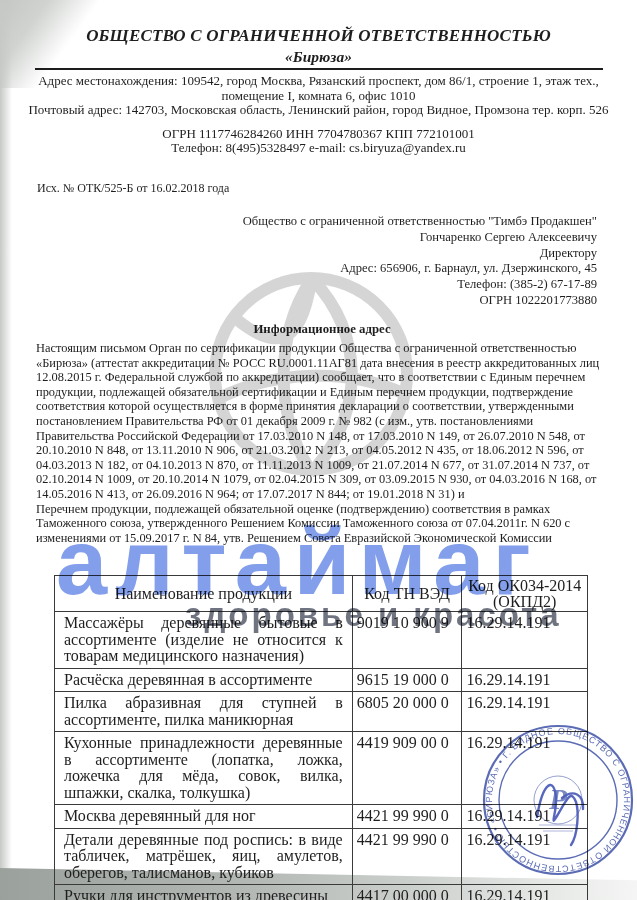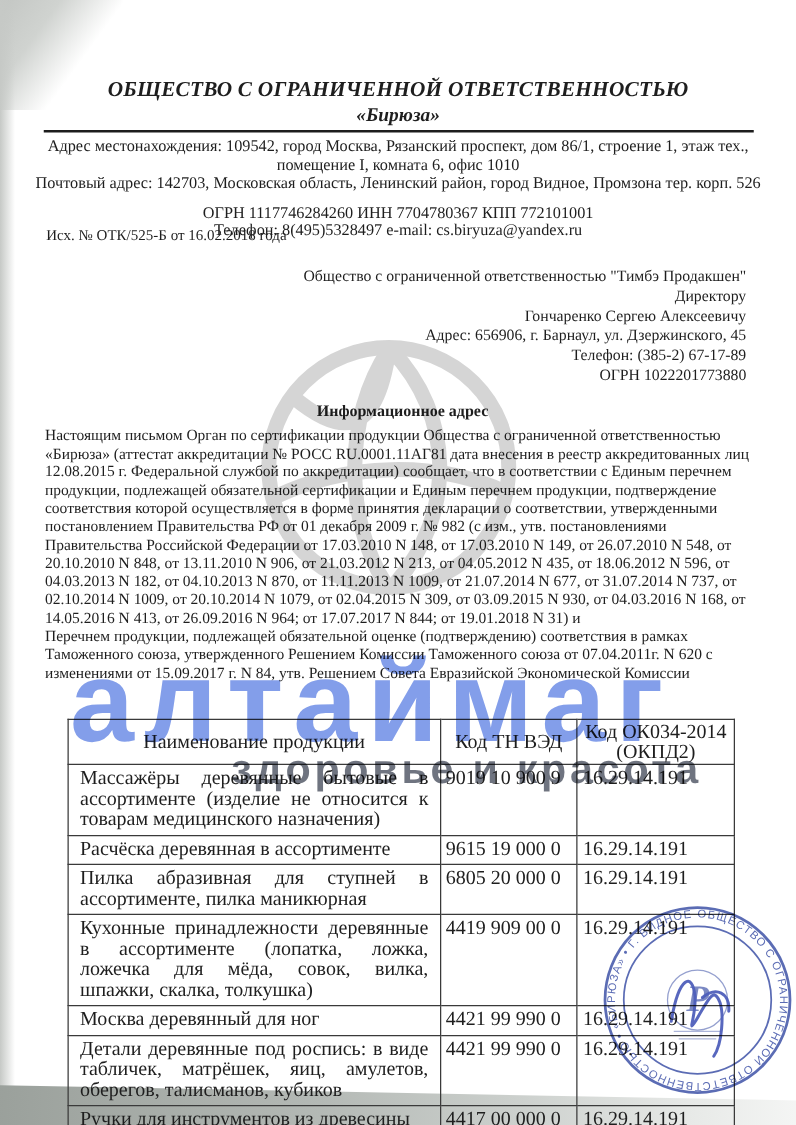--- a/index.html
+++ b/index.html
@@ -7,21 +7,21 @@
         font-family:"Liberation Serif",serif;color:#1e1e1e;}
   
   .corner-tl{position:absolute;left:0;top:0;width:98px;height:88px;
         background:linear-gradient(126deg,#c3c6c3 0%,#d0d3d0 30%,rgba(255,255,255,0) 62%);}
   .edge-left{position:absolute;left:0;top:0;width:12px;height:880px;
         background:linear-gradient(to right,#c6c9c6,rgba(255,255,255,0));}
   .edge-bottom{position:absolute;left:-6px;top:868px;width:655px;height:44px;
         background:linear-gradient(to right,#9aa09b,#b4b9b5 40%,#cdd1ce 65%,#e7e9e7 85%,#f6f7f6);
         transform:skewY(1.1deg);transform-origin:left top;}
   
-  .doc-header{position:absolute;left:0;right:0;top:26px;text-align:center;z-index:1;margin-top:36px;}
+  .doc-header{position:absolute;left:0;right:0;top:26px;text-align:center;z-index:1;}
   .org-type{font-size:17px;font-weight:bold;font-style:italic;letter-spacing:.2px;}
   .org-name{font-size:15.5px;font-weight:bold;font-style:italic;margin-top:2px;}
   .header-rule{width:568px;margin:2px auto 4px;border-top:2px solid #1d1d1d;}
   .addr{font-size:13px;line-height:14.5px;}
   .gap-top{margin-top:9px;}
   .ref-line{position:absolute;left:37px;top:181px;font-size:12px;z-index:1;}
   .recipient{position:absolute;right:40px;top:214px;text-align:right;
         font-size:12.6px;line-height:15.8px;z-index:1;}
   .letter-title{position:absolute;left:36px;top:322px;width:572px;text-align:center;
         font-weight:bold;font-size:12.8px;z-index:1;}
@@ -67,22 +67,22 @@
     <div class="addr">помещение I, комната 6, офис 1010</div>
     <div class="addr">Почтовый адрес: 142703, Московская область, Ленинский район, город Видное, Промзона тер. корп. 526</div>
     <div class="addr gap-top">ОГРН 1117746284260 ИНН 7704780367 КПП 772101001</div>
     <div class="addr">Телефон: 8(495)5328497 e-mail: cs.biryuza@yandex.ru</div>
   </header>
 
   <div class="ref-line">Исх. № ОТК/525-Б от 16.02.2018 года</div>
 
   <div class="recipient">
     <div>Общество с ограниченной ответственностью "Тимбэ Продакшен"</div>
+    <div>Гончаренко Сергею Алексеевичу</div>
     <div>Директору</div>
-    <div>Гончаренко Сергею Алексеевичу</div>
     <div>Адрес: 656906, г. Барнаул, ул. Дзержинского, 45</div>
     <div>Телефон: (385-2) 67-17-89</div>
     <div>ОГРН 1022201773880</div>
   </div>
 
   <div class="letter-title">Информационное адрес</div>
   <div class="letter-body">
     <p>Настоящим письмом Орган по сертификации продукции Общества с ограниченной ответственностью «Бирюза» (аттестат аккредитации № РОСС RU.0001.11АГ81 дата внесения в реестр аккредитованных лиц 12.08.2015 г. Федеральной службой по аккредитации) сообщает, что в соответствии с Единым перечнем продукции, подлежащей обязательной сертификации и Единым перечнем продукции, подтверждение соответствия которой осуществляется в форме принятия декларации о соответствии, утвержденными постановлением Правительства РФ от 01 декабря 2009 г. № 982 (с изм., утв. постановлениями Правительства Российской Федерации от 17.03.2010 N 148, от 17.03.2010 N 149, от 26.07.2010 N 548, от 20.10.2010 N 848, от 13.11.2010 N 906, от 21.03.2012 N 213, от 04.05.2012 N 435, от 18.06.2012 N 596, от 04.03.2013 N 182, от 04.10.2013 N 870, от 11.11.2013 N 1009, от 21.07.2014 N 677, от 31.07.2014 N 737, от 02.10.2014 N 1009, от 20.10.2014 N 1079, от 02.04.2015 N 309, от 03.09.2015 N 930, от 04.03.2016 N 168, от 14.05.2016 N 413, от 26.09.2016 N 964; от 17.07.2017 N 844; от 19.01.2018 N 31) и</p>
     <p>Перечнем продукции, подлежащей обязательной оценке (подтверждению) соответствия в рамках Таможенного союза, утвержденного Решением Комиссии Таможенного союза от 07.04.2011г. N 620 с изменениями от 15.09.2017 г. N 84, утв. Решением Совета Евразийской Экономической Комиссии</p>
   </div>

